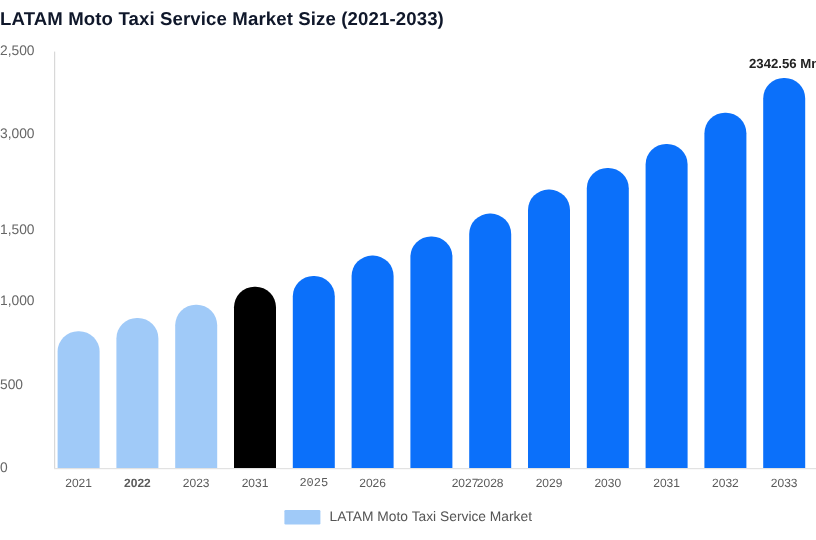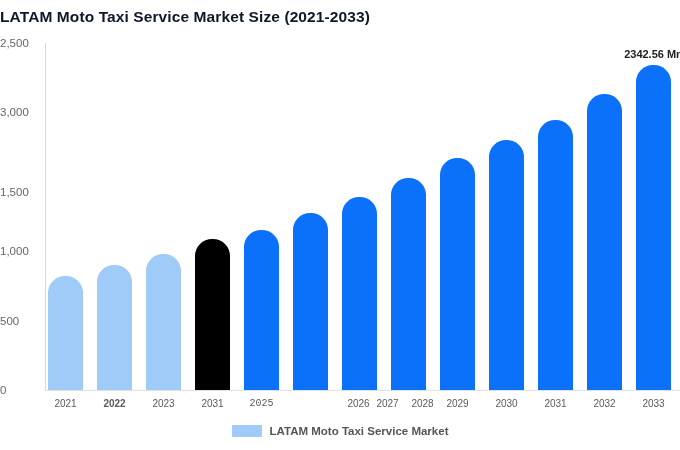--- a/index.html
+++ b/index.html
@@ -108,21 +108,20 @@
   
   #legend {
     position: absolute;
     left: 0;
     top: 425px;
     width: 680px;
     display: flex;
     align-items: center;
     justify-content: center;
     gap: 8px;
-    font-weight: bold;
   }
   #legend-swatch {
     width: 30px;
     height: 12px;
     border-radius: 1px;
   }
   #legend-label {
     font-size: 11.5px;
     color: #555555;
     white-space: nowrap;
@@ -192,22 +191,22 @@
   <div id="legend">
     <span id="legend-swatch" style="background: rgb(160, 202, 248);"></span>
     <span id="legend-label">LATAM Moto Taxi Service Market</span>
   </div>
 
 <div class="x-tick" style="left: 48px; width: 35px;">2021</div>
     <div class="x-tick" style="left: 97px; width: 35px; font-weight: bold;">2022</div>
     <div class="x-tick" style="left: 146px; width: 35px;">2023</div>
     <div class="x-tick" style="left: 195px; width: 35px;">2031</div>
     <div class="x-tick" style="left: 244px; width: 35px; font-family: Liberation Mono, monospace;">2025</div>
-    <div class="x-tick" style="left: 293px; width: 35px; margin-left: 48px;">2026</div>
+    <div class="x-tick" style="left: 293px; width: 35px;">2026</div>
     <div class="x-tick" style="left: 342px; width: 35px; margin-left: 28px;">2027</div>
-    <div class="x-tick" style="left: 405px; width: 35px;">2028</div>
+    <div class="x-tick" style="left: 391px; width: 35px;">2028</div>
     <div class="x-tick" style="left: 440px; width: 35px;">2029</div>
     <div class="x-tick" style="left: 489px; width: 35px;">2030</div>
     <div class="x-tick" style="left: 538px; width: 35px;">2031</div>
     <div class="x-tick" style="left: 587px; width: 35px;">2032</div>
     <div class="x-tick" style="left: 636px; width: 35px;">2033</div>
     <div class="data-label" style="left: 593.5px; width: 120px; top: 47.8527px;">2342.56 Mn</div>
   </div>
 
 </body></html>

